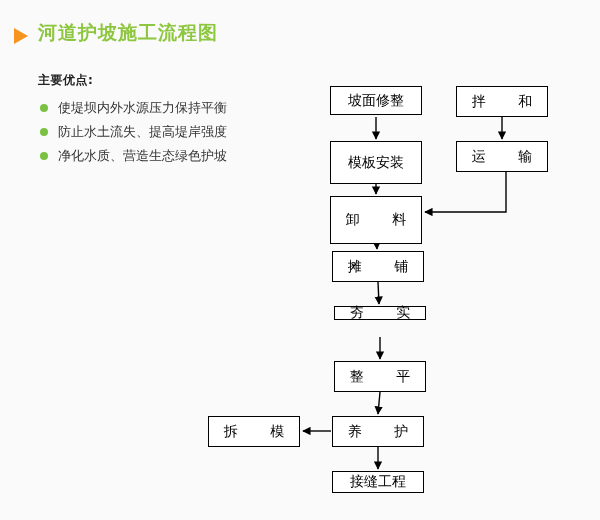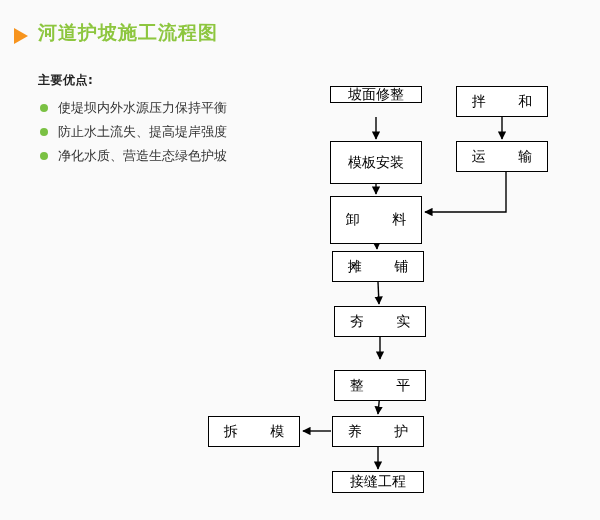--- a/index.html
+++ b/index.html
@@ -113,28 +113,28 @@
     align-items: center;
     justify-content: center;
     white-space: nowrap;
   }
   .node.wide-space {
     letter-spacing: 14px;
     text-indent: 14px;
   }
 
   
-  #node-slope   { left: 330px; top: 86px;  width: 92px;  height: 17px; }
+  #node-slope   { left: 330px; top: 86px;  width: 92px;  height: 29px; }
   #node-mix     { left: 456px; top: 86px;  width: 92px;  height: 31px; }
   #node-form    { left: 330px; top: 141px; width: 92px;  height: 43px; }
   #node-trans   { left: 456px; top: 141px; width: 92px;  height: 31px; }
   #node-unload  { left: 330px; top: 196px; width: 92px;  height: 48px; }
   #node-spread  { left: 332px; top: 251px; width: 92px;  height: 31px; }
-  #node-tamp    { left: 334px; top: 306px; width: 92px;  height: 31px; }
-  #node-level   { left: 334px; top: 361px; width: 92px;  height: 31px; margin-top: 9px; }
+  #node-tamp    { left: 334px; top: 306px; width: 92px;  height: 14px; }
+  #node-level   { left: 334px; top: 361px; width: 92px;  height: 31px; }
   #node-cure    { left: 332px; top: 416px; width: 92px;  height: 31px; }
   #node-demold  { left: 208px; top: 416px; width: 92px;  height: 31px; }
   #node-joint   { left: 332px; top: 471px; width: 92px;  height: 22px; }
 </style>
 </head>
 <body>
 
 <div id="page">
 
   <div class="header">

